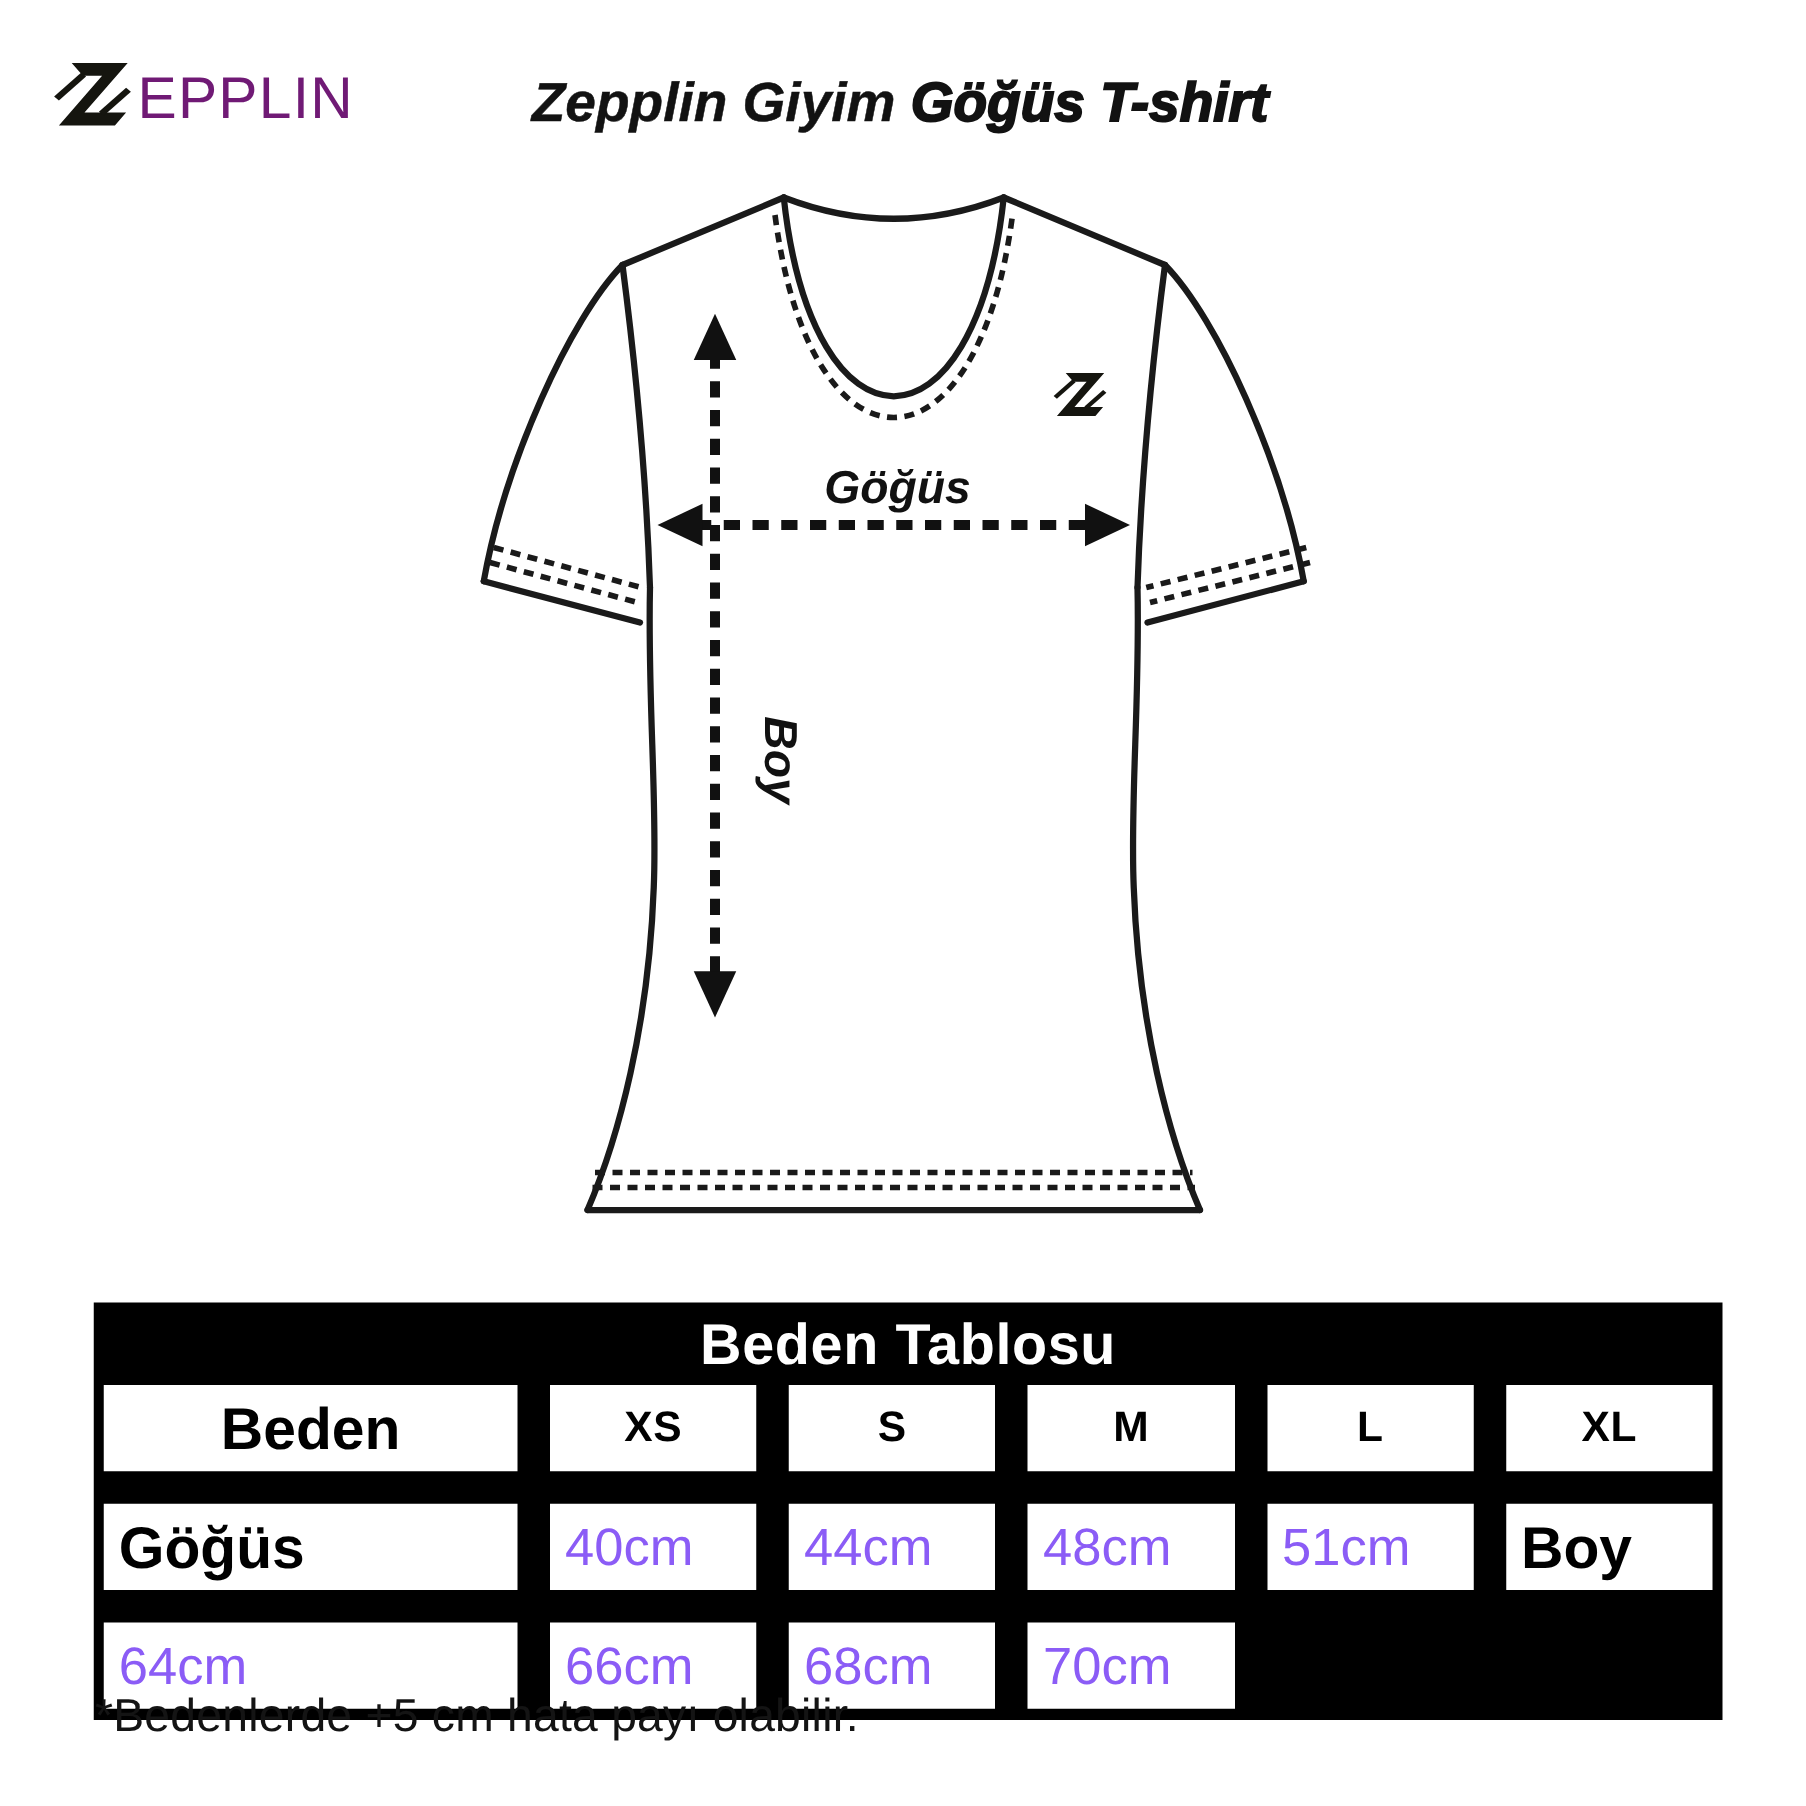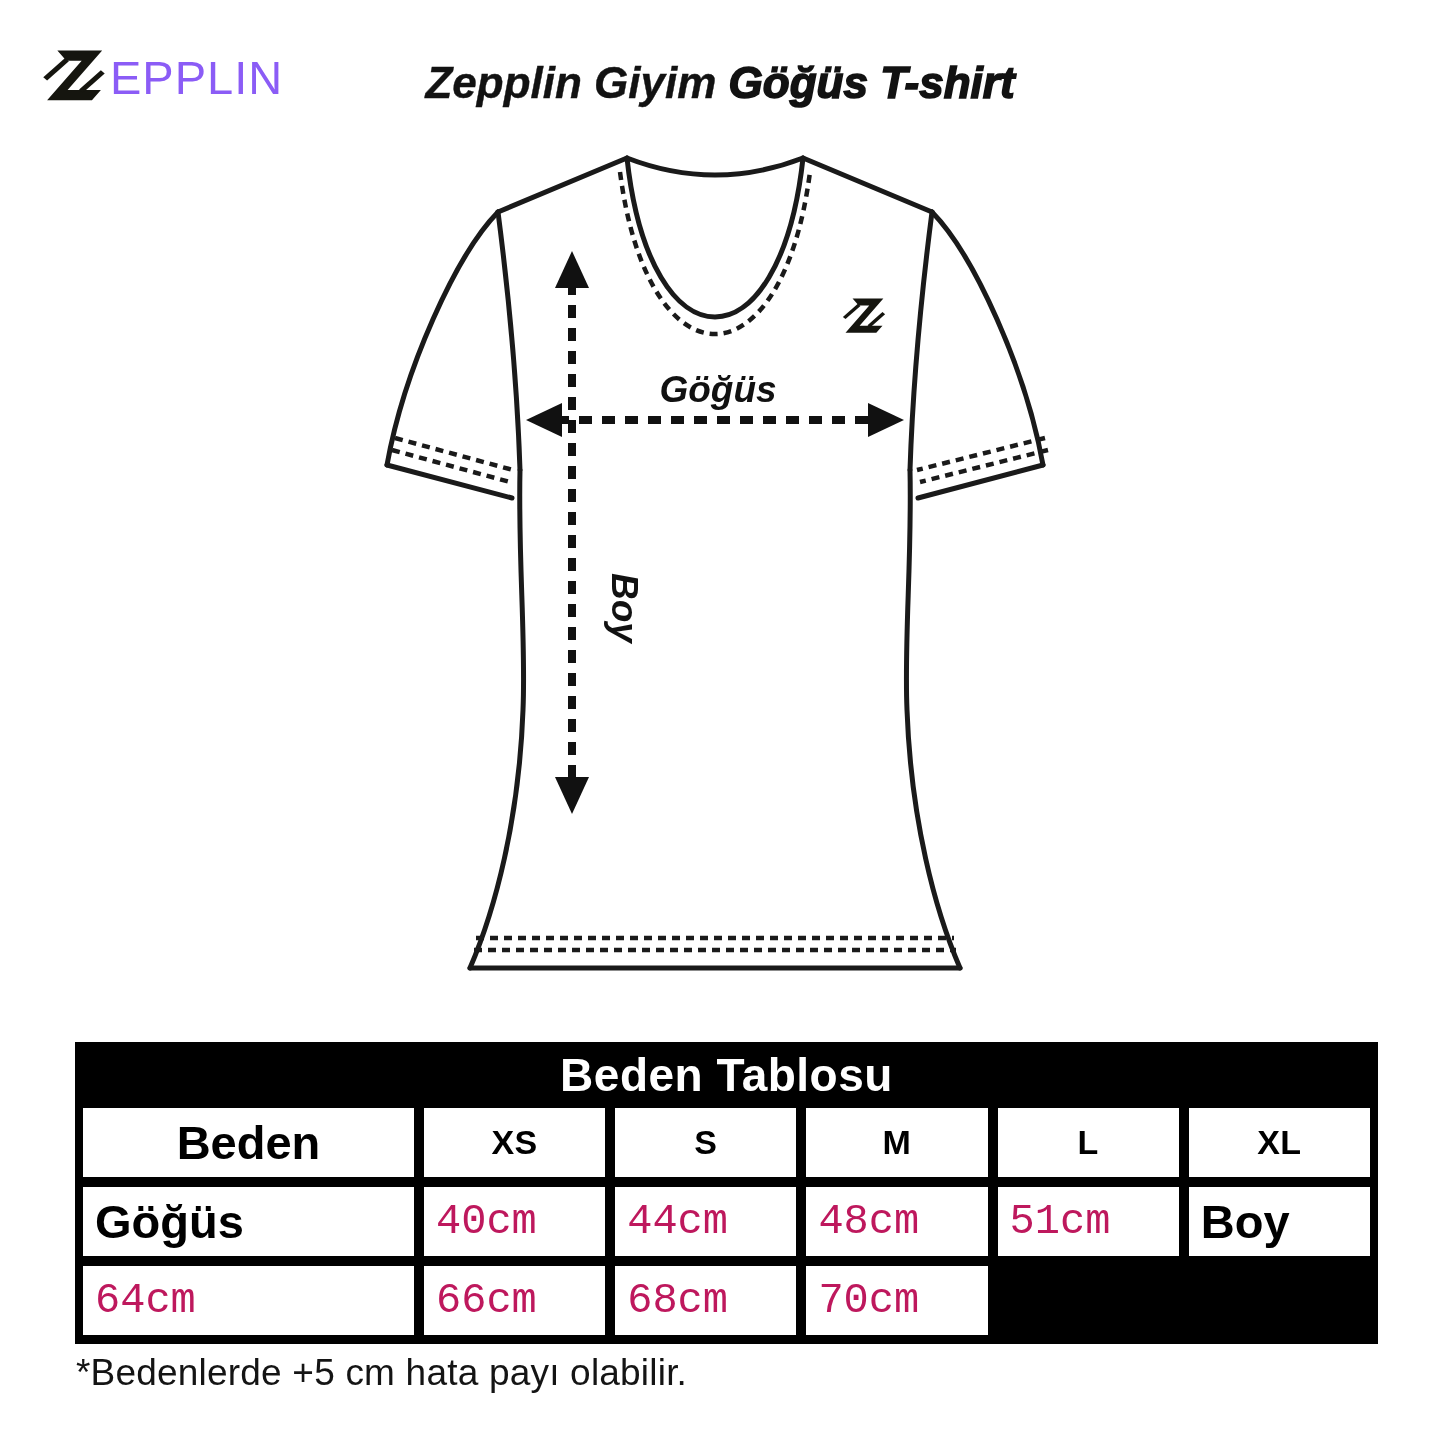--- a/index.html
+++ b/index.html
@@ -3,21 +3,21 @@
 <meta charset="utf-8">
 <style>
   * { margin:0; padding:0; box-sizing:border-box; }
   html,body { width:1445px; height:1445px; background:#ffffff; overflow:hidden;
               font-family:"Liberation Sans", sans-serif; color:#111; }
   .stage { position:relative; width:1445px; height:1445px; background:#fff; }
 
   
   .logo { position:absolute; left:40px; top:44px; display:flex; align-items:center; }
   .logo svg { width:68px; height:64px; }
-  .logo-text { font-size:47px; font-weight:400; letter-spacing:1px; color:#8b5cf6;
+  .logo-text { font-size:47px; font-weight:400; letter-spacing:1px; color:#701a75;
                margin-left:2px; margin-top:2px; }
 
   
   .title { position:absolute; left:300px; top:58px; width:840px; text-align:center;
            font-style:italic; font-size:44px; white-space:nowrap; color:#121212; }
   .title .t-reg  { font-weight:700; -webkit-text-stroke:0.4px #121212; }
   .title .t-bold { font-weight:700; -webkit-text-stroke:1.6px #121212; }
 
   
   .shirt { position:absolute; left:360px; top:120px; width:720px; height:900px; }
@@ -26,26 +26,26 @@
   .measure { fill:none; stroke:#111; stroke-width:8; stroke-dasharray:13 10; }
   .mlabel { font-family:"Liberation Sans", sans-serif; font-style:italic; font-weight:700;
             font-size:37px; fill:#111; }
 
   
   .size-table { position:absolute; left:75px; top:1042px; width:1303px; background:#000;
                 padding:0 8px 9px 8px; }
   .size-table-title { height:66px; display:flex; align-items:center; justify-content:center;
                       color:#fff; font-weight:700; font-size:46px; letter-spacing:0.5px; }
   .size-grid { display:grid; grid-template-columns:331px repeat(5,1fr);
-               gap:10px; grid-auto-rows:69px; }
+               gap:26px; grid-auto-rows:69px; }
   .cell { background:#fff; display:flex; align-items:center; color:#000; overflow:hidden; }
   .cell.head { justify-content:center; font-weight:700; font-size:34px; letter-spacing:0.5px; }
   .cell.head.label-col { font-size:47px; letter-spacing:0; }
   .cell.rowlabel { font-weight:700; font-size:47px; padding-left:12px; }
-  .cell.val { font-size:42px; font-weight:400; padding-left:12px; color:#be185d;font-family:Liberation Mono, monospace; }
+  .cell.val { font-size:42px; font-weight:400; padding-left:12px; color:#8b5cf6; }
 
   
   .footnote { position:absolute; left:76px; top:1352px; font-size:37px; color:#141414;
               letter-spacing:0.2px; }
 </style>
 </head>
 <body>
 
 <div class="stage">
 

